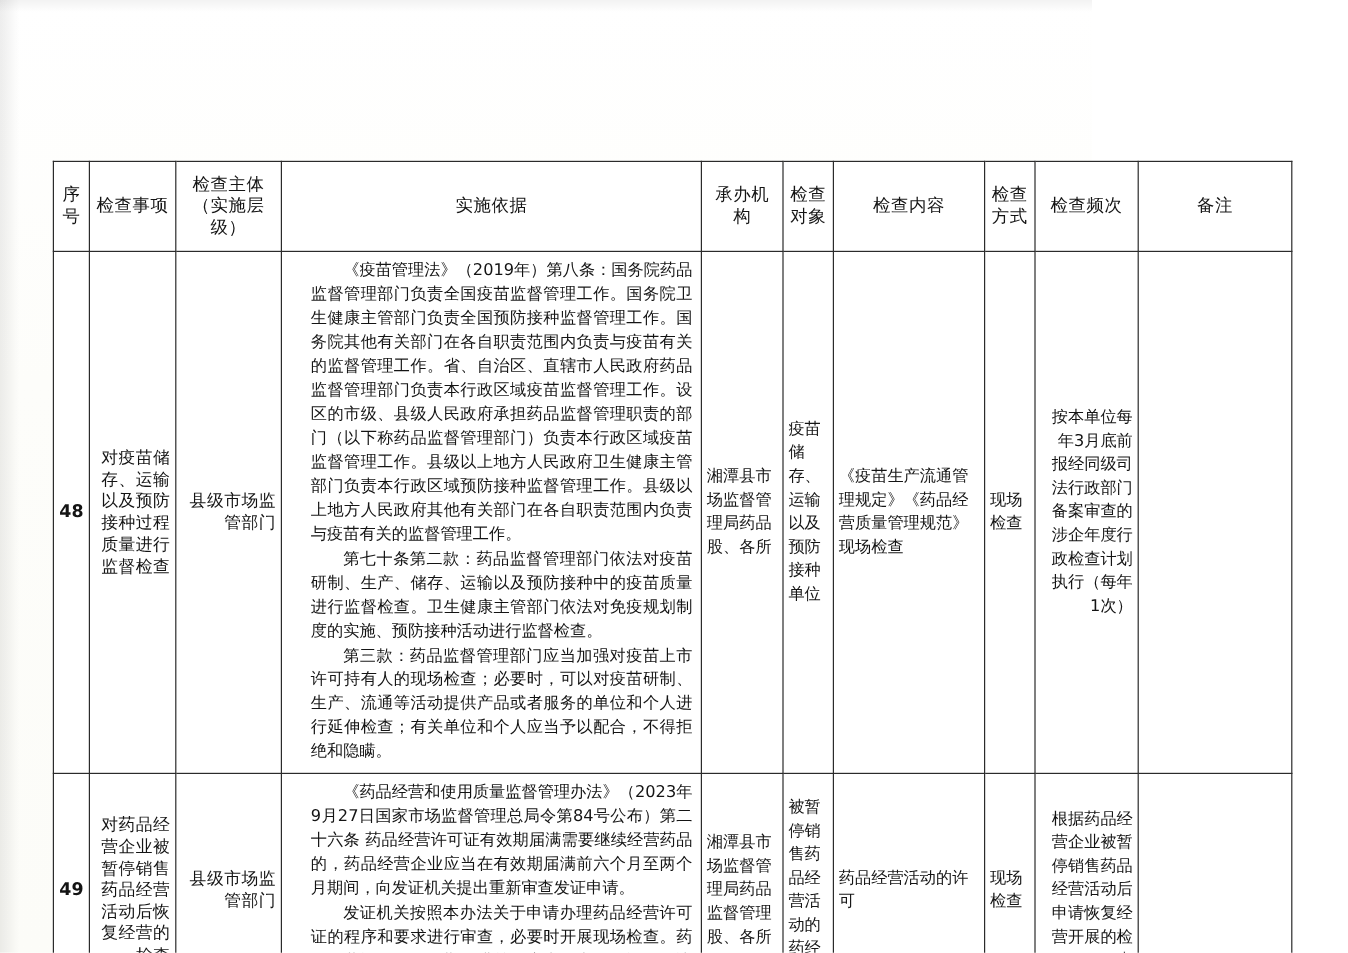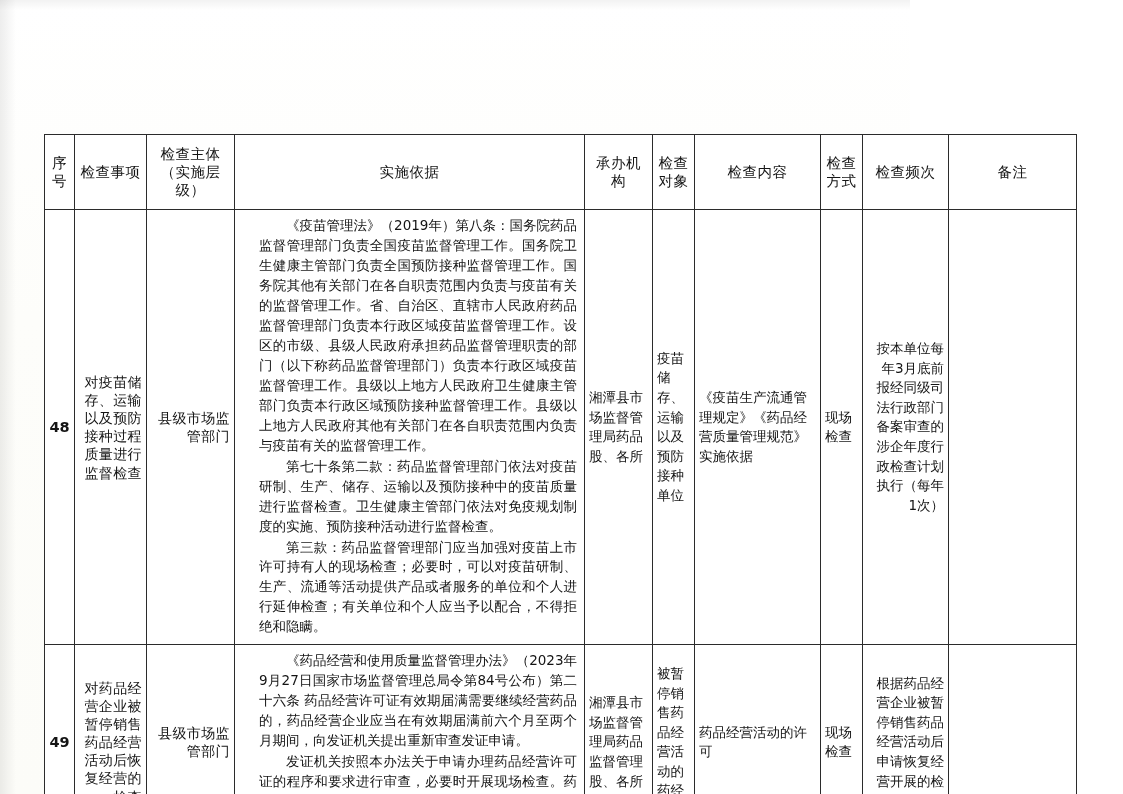--- a/index.html
+++ b/index.html
@@ -165,21 +165,21 @@
         <td class="seq">48</td>
         <td class="vert-narrow">对疫苗储存、运输以及预防接种过程质量进行监督检查</td>
         <td class="vert-narrow">县级市场监管部门</td>
         <td class="basis">
           <p>《疫苗管理法》（2019年）第八条：国务院药品监督管理部门负责全国疫苗监督管理工作。国务院卫生健康主管部门负责全国预防接种监督管理工作。国务院其他有关部门在各自职责范围内负责与疫苗有关的监督管理工作。省、自治区、直辖市人民政府药品监督管理部门负责本行政区域疫苗监督管理工作。设区的市级、县级人民政府承担药品监督管理职责的部门（以下称药品监督管理部门）负责本行政区域疫苗监督管理工作。县级以上地方人民政府卫生健康主管部门负责本行政区域预防接种监督管理工作。县级以上地方人民政府其他有关部门在各自职责范围内负责与疫苗有关的监督管理工作。</p>
           <p>第七十条第二款：药品监督管理部门依法对疫苗研制、生产、储存、运输以及预防接种中的疫苗质量进行监督检查。卫生健康主管部门依法对免疫规划制度的实施、预防接种活动进行监督检查。</p>
           <p>第三款：药品监督管理部门应当加强对疫苗上市许可持有人的现场检查；必要时，可以对疫苗研制、生产、流通等活动提供产品或者服务的单位和个人进行延伸检查；有关单位和个人应当予以配合，不得拒绝和隐瞒。</p>
         </td>
         <td class="centered-small">湘潭县市场监督管理局药品股、各所</td>
         <td class="centered-small">疫苗储存、运输以及预防接种单位</td>
-        <td class="centered-small">《疫苗生产流通管理规定》《药品经营质量管理规范》实施依据</td>
+        <td class="centered-small">《疫苗生产流通管理规定》《药品经营质量管理规范》现场检查</td>
         <td class="centered-small">现场检查</td>
         <td class="freq">按本单位每年3月底前报经同级司法行政部门备案审查的涉企年度行政检查计划执行（每年1次）</td>
         <td class="centered-small"></td>
       </tr>
       <tr>
         <td class="seq">49</td>
         <td class="vert-narrow">对药品经营企业被暂停销售药品经营活动后恢复经营的检查</td>
         <td class="vert-narrow">县级市场监管部门</td>
         <td class="basis">
           <p>《药品经营和使用质量监督管理办法》（2023年9月27日国家市场监督管理总局令第84号公布）第二十六条 药品经营许可证有效期届满需要继续经营药品的，药品经营企业应当在有效期届满前六个月至两个月期间，向发证机关提出重新审查发证申请。</p>

